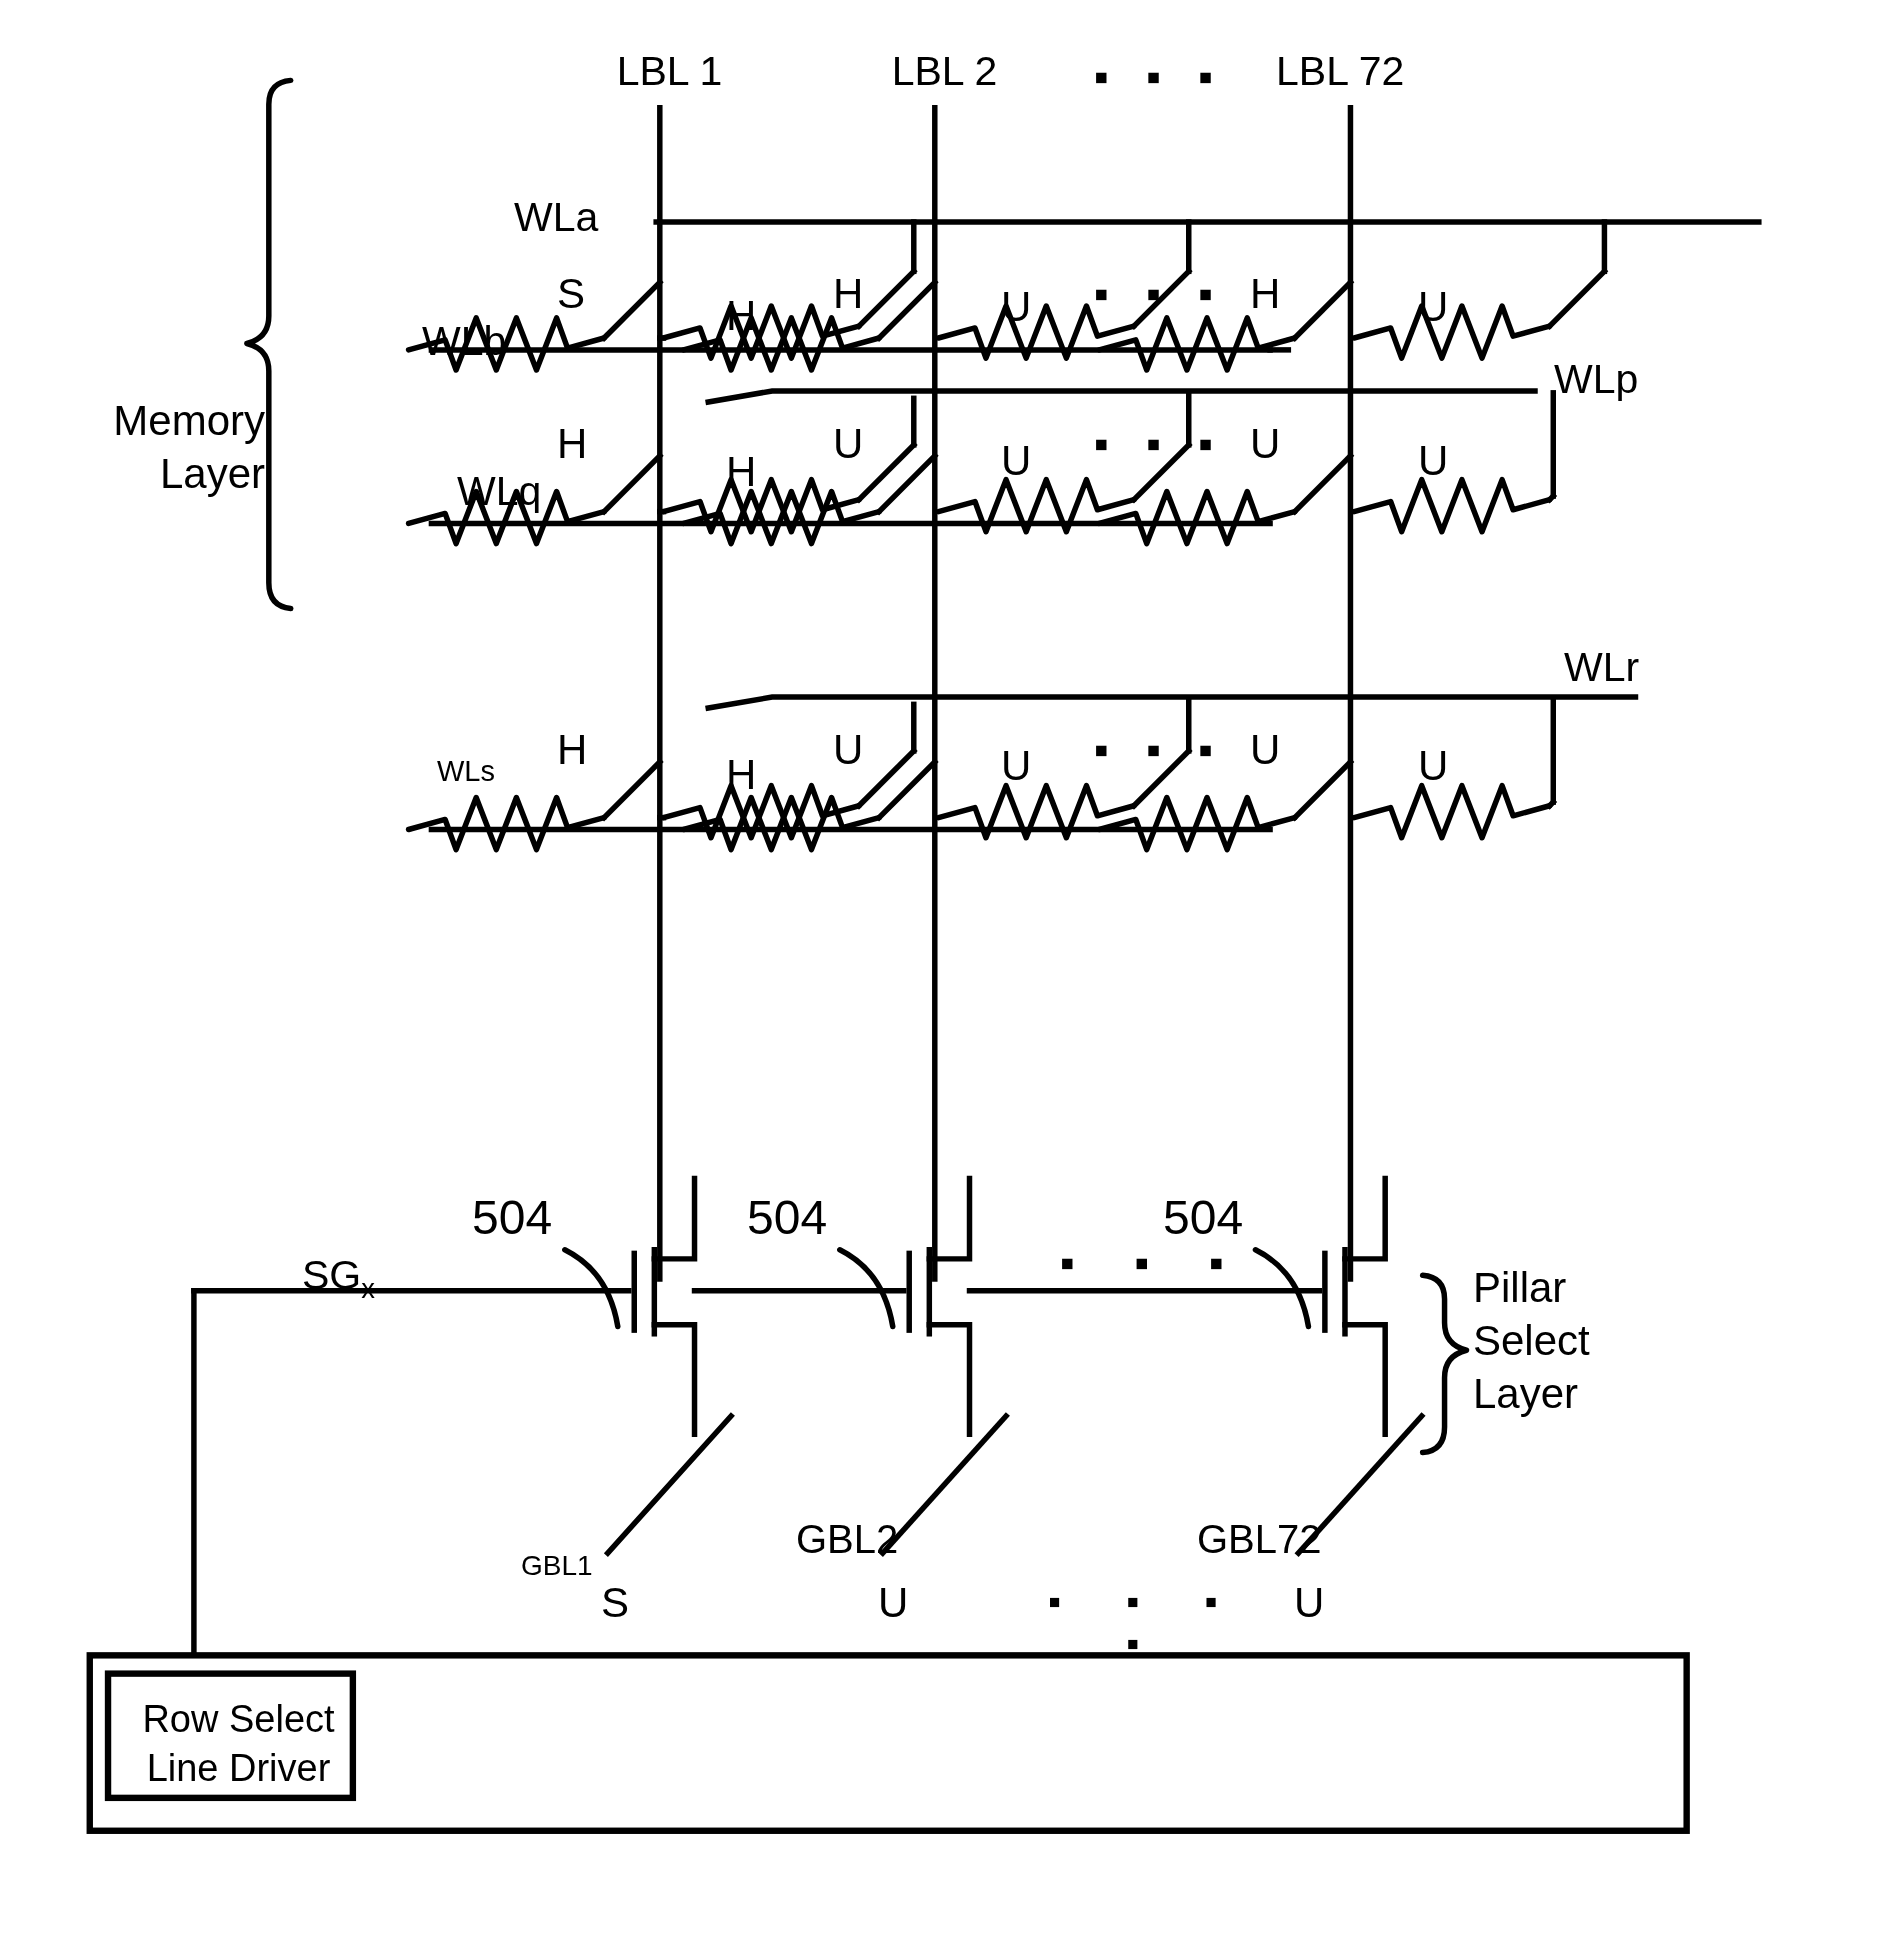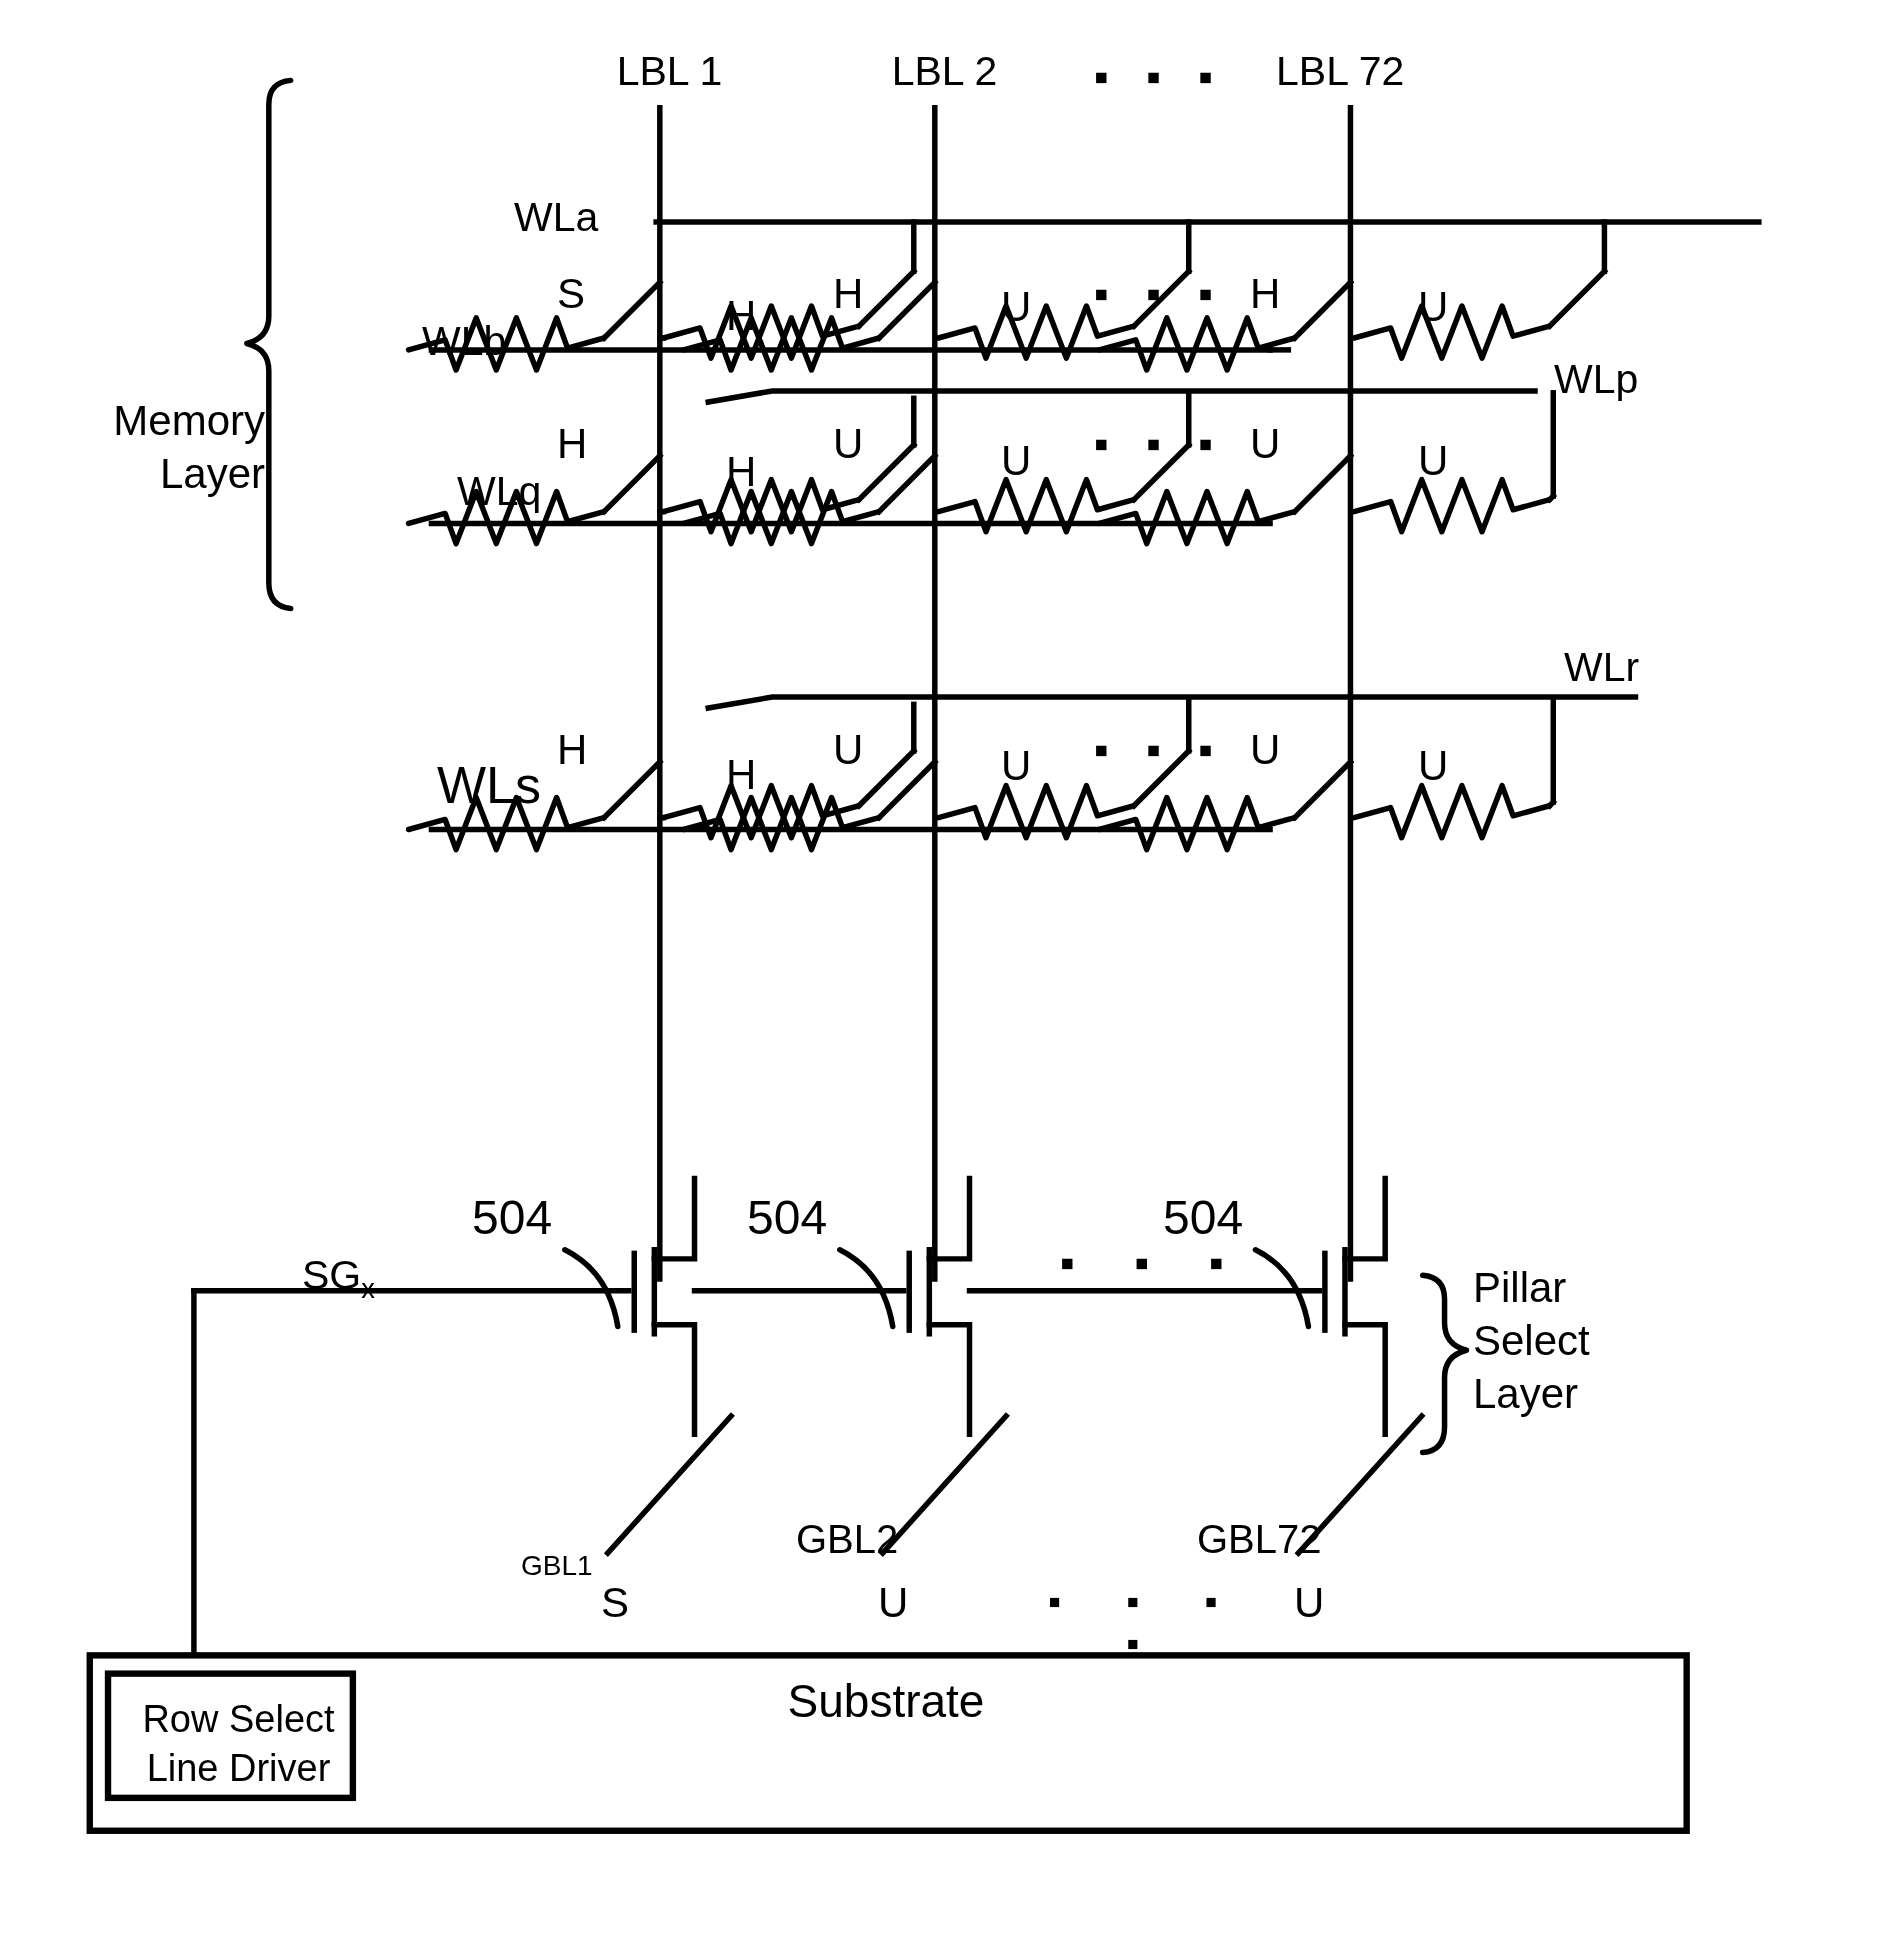--- a/index.html
+++ b/index.html
@@ -258,21 +258,21 @@
   <div style="position:absolute;left:82px;top:394px;width:183px;text-align:right;font-size:42px;line-height:53px;">
     <div>Memory</div>
     <div>Layer</div>
   </div>
 
   <div style="position:absolute;left:514px;top:194px;font-size:41px;">WLa</div>
   <div style="position:absolute;left:422px;top:318px;font-size:41px;">WLb</div>
   <div style="position:absolute;left:1554px;top:356px;font-size:41px;">WLp</div>
   <div style="position:absolute;left:457px;top:468px;font-size:41px;text-align:center;">WLq</div>
   <div style="position:absolute;left:1564px;top:644px;font-size:41px;">WLr</div>
-  <div style="position:absolute;left:437px;top:755px;font-size:52px;">WLs</div>
+  <div style="position:absolute;left:437px;top:755px;font-size:29px;">WLs</div>
 
   <div style="position:absolute;left:557px;top:270px;font-size:42px;">S</div>
   <div style="position:absolute;left:726px;top:292px;font-size:42px;">H</div>
   <div style="position:absolute;left:833px;top:270px;font-size:42px;">H</div>
   <div style="position:absolute;left:1001px;top:283px;font-size:42px;">U</div>
   <div style="position:absolute;left:1250px;top:270px;font-size:42px;">H</div>
   <div style="position:absolute;left:1418px;top:283px;font-size:42px;">U</div>
   <div style="position:absolute;left:1087px;top:270px;width:146px;text-align:center;font-size:42px;font-weight:bold;letter-spacing:12.8px;">▪ ▪ ▪</div>
 
   <div style="position:absolute;left:557px;top:420px;font-size:42px;">H</div>
@@ -311,21 +311,20 @@
   <div style="position:absolute;left:601px;top:1579px;font-size:42px;">S</div>
 
   <div style="position:absolute;left:796px;top:1517px;font-size:40px;">GBL2</div>
   <div style="position:absolute;left:878px;top:1579px;font-size:42px;">U</div>
 
   <div style="position:absolute;left:1197px;top:1517px;font-size:40px;">GBL72</div>
   <div style="position:absolute;left:1294px;top:1579px;font-size:42px;">U</div>
 
   <div style="position:absolute;left:1014px;top:1581px;width:265px;text-align:center;font-size:37px;font-weight:bold;letter-spacing:27.4px;">▪ ▪ ▪ ▪</div>
 
-  <div style="position:absolute;left:694px;top:1674px;width:384px;text-align:center;font-size:46px;">Substrate</div>
 
   <div style="position:absolute;left:116px;top:1695px;width:245px;text-align:center;font-size:38px;line-height:49px;">
     <div>Row Select</div>
     <div>Line Driver</div>
   </div>
 
 </div>
 
 
 </body></html>

